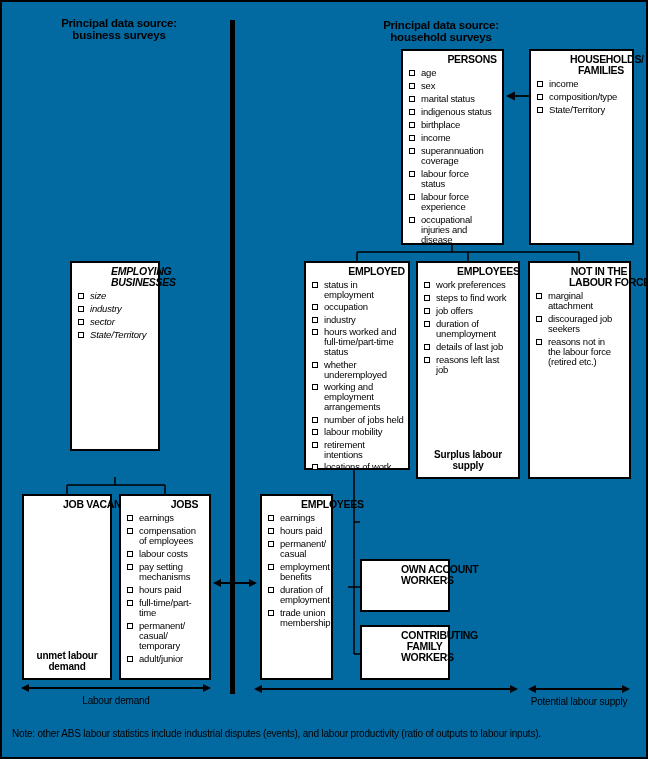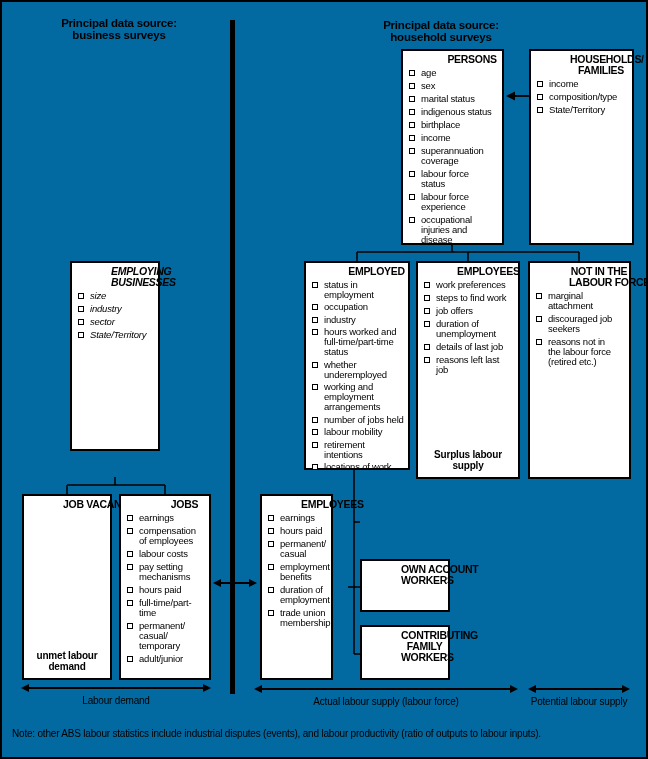--- a/index.html
+++ b/index.html
@@ -369,18 +369,17 @@
 WORKERS</div>
   </div>
 
   <div class="box" style="left:358px;top:623px;width:90px;height:55px;">
     <div class="box-title">CONTRIBUTING
 FAMILY
 WORKERS</div>
   </div>
 
   <div class="axis-label" style="left:54px;top:693px;width:120px;">Labour demand</div>
-  <div class="axis-label" style="left:264px;top:694px;width:240px;">Actual labour supply (labour force)</div>
   <div class="axis-label" style="left:517px;top:694px;width:120px;">Potential labour supply</div>
 
   <div class="note">Note: other ABS labour statistics include industrial disputes (events), and labour productivity (ratio of outputs to labour inputs).</div>
 
 </div>
 
 </body></html>

